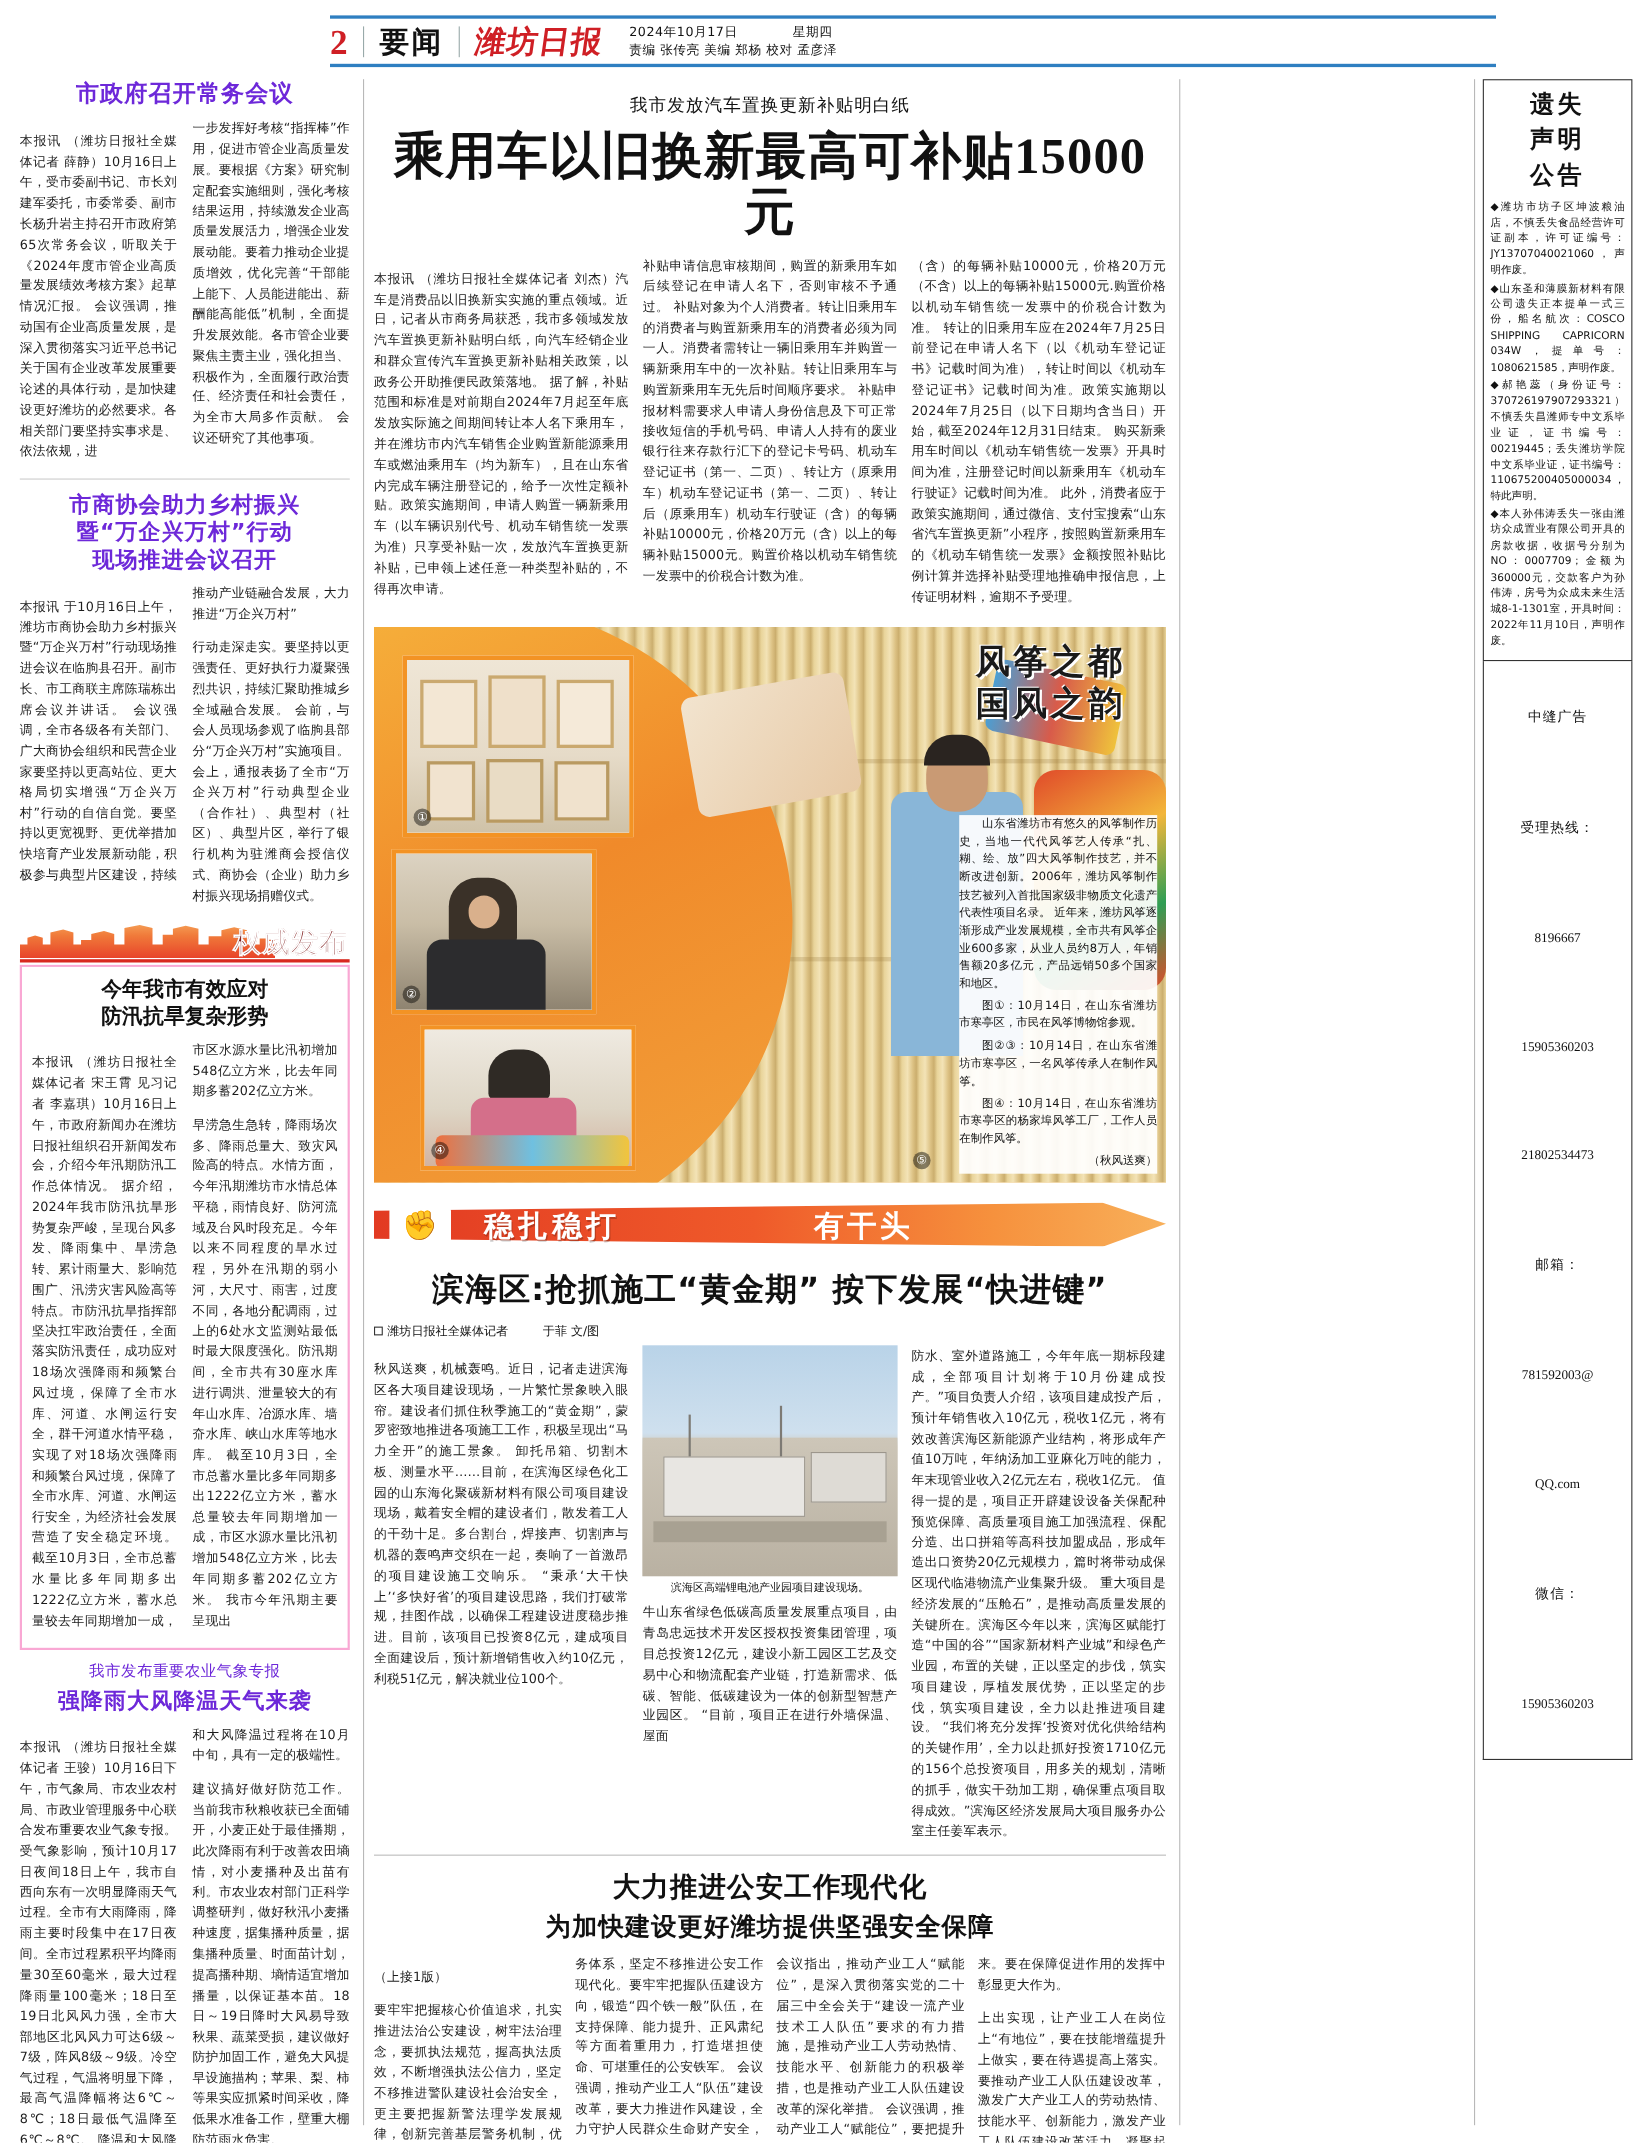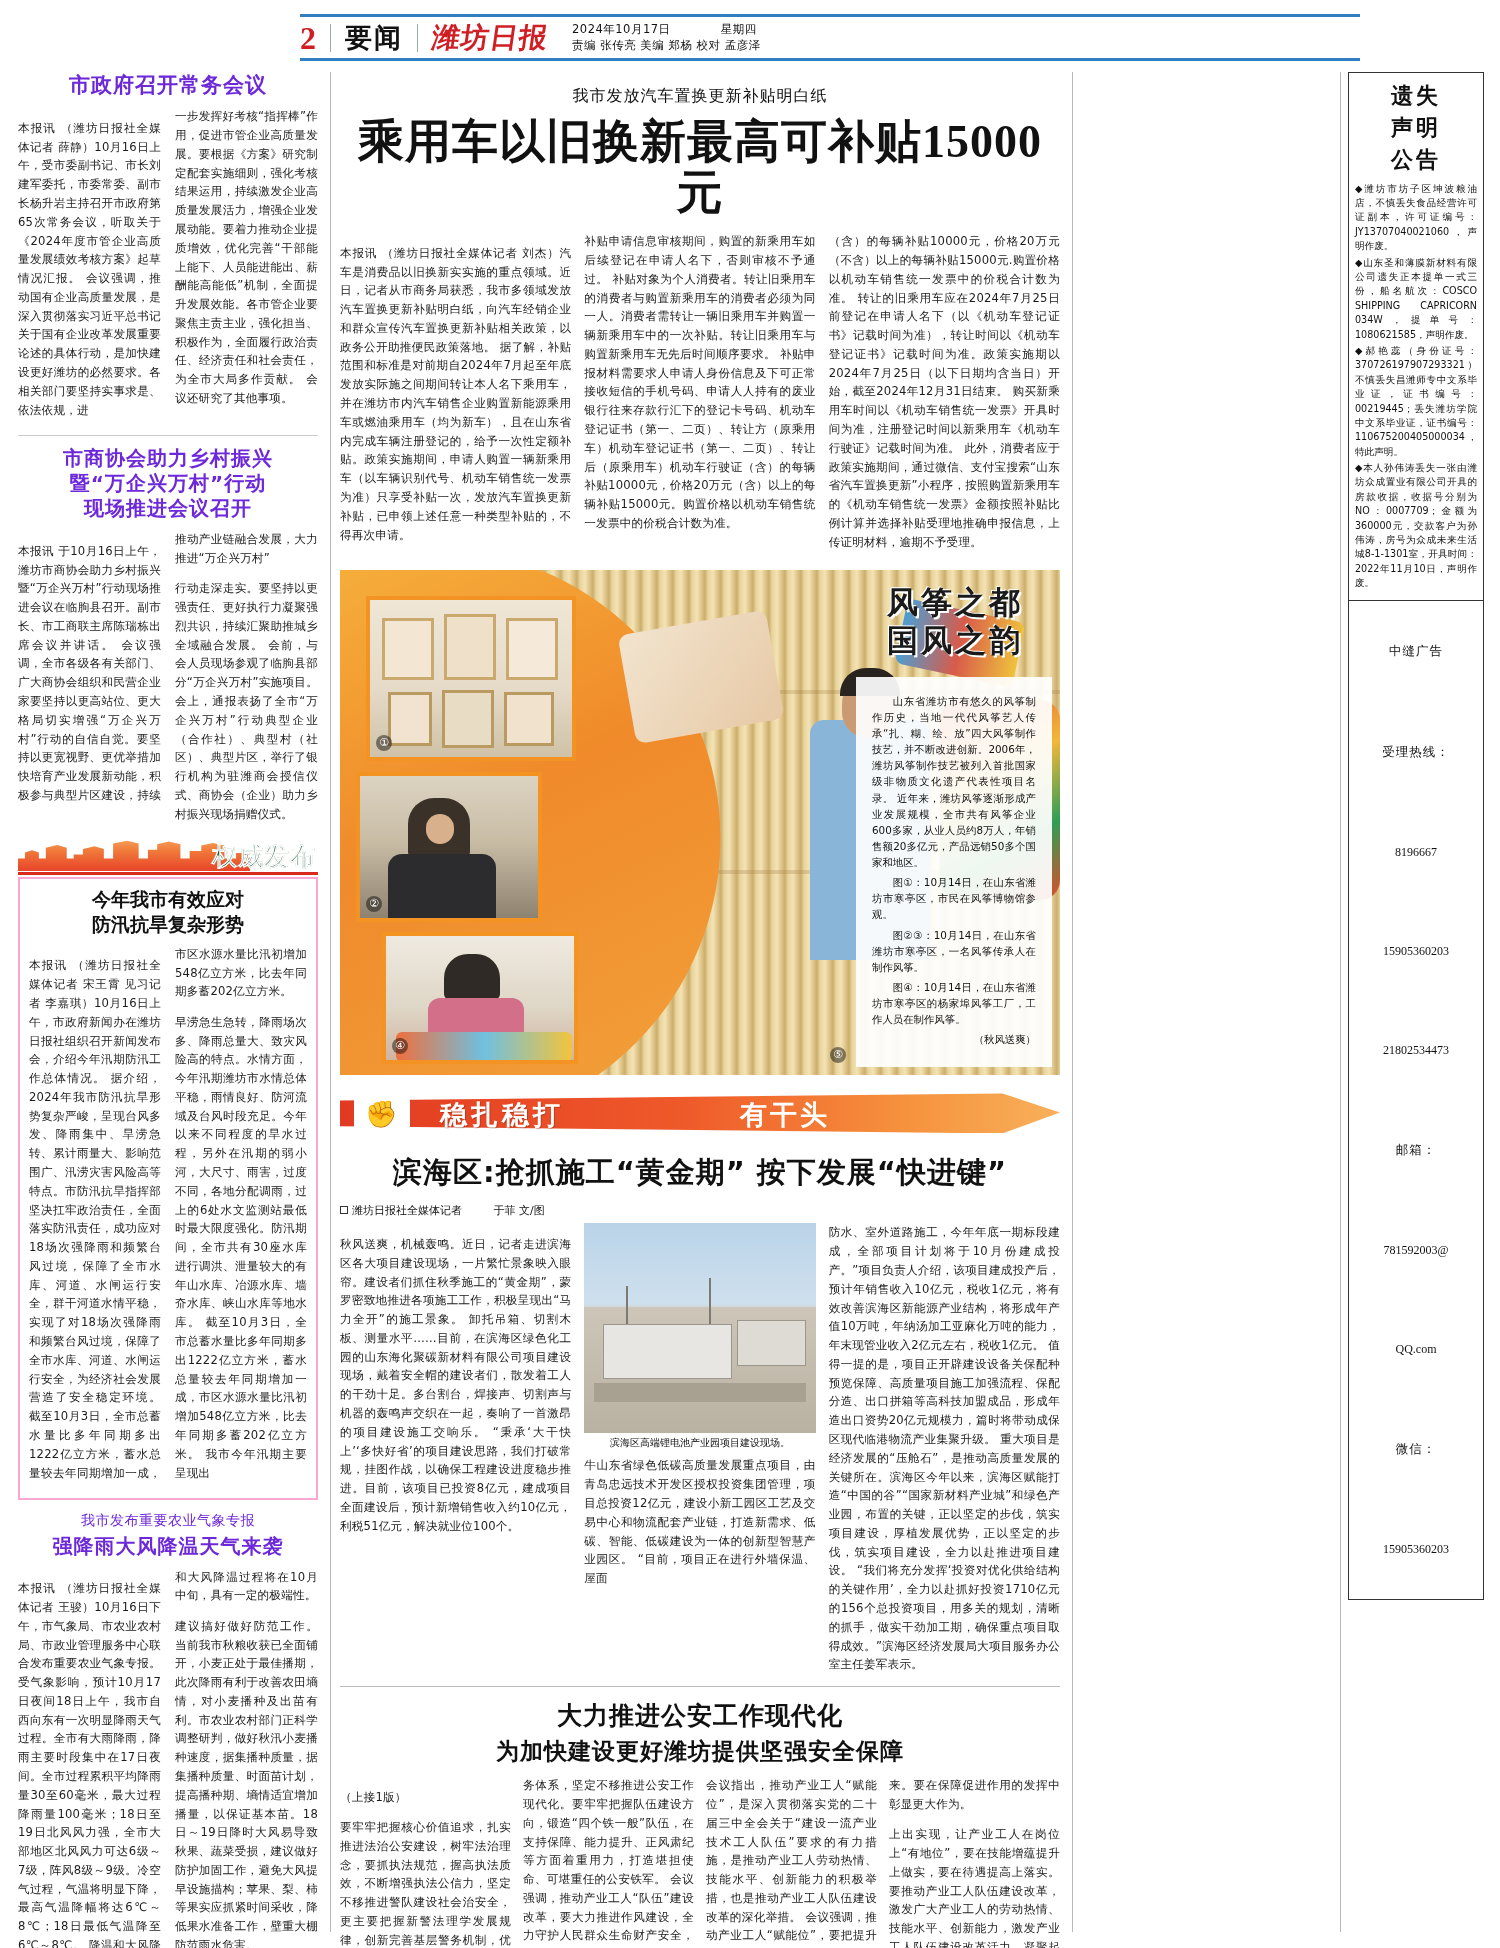--- a/index.html
+++ b/index.html
@@ -60,21 +60,21 @@
      clip-path: polygon(
        0% 100%, 0% 62%, 3% 62%, 3% 44%, 6% 38%, 9% 44%, 9% 62%, 12% 62%,
        12% 30%, 17% 22%, 21% 30%, 21% 62%, 24% 62%, 24% 50%, 28% 50%, 28% 34%,
        33% 26%, 37% 34%, 37% 62%, 41% 62%, 41% 18%, 47% 10%, 52% 18%, 52% 62%,
        56% 62%, 56% 36%, 60% 36%, 60% 20%, 65% 12%, 70% 20%, 70% 62%, 74% 62%,
        74% 40%, 79% 40%, 79% 24%, 84% 16%, 89% 24%, 89% 62%, 94% 62%, 94% 46%,
        100% 46%, 100% 100%);
   }
   .ab-base { position:absolute; left:0; bottom:2px; width:300px; height:3px; background:#d8291f; }
   .ab-word { position:absolute; right:2px; bottom:4px; font-family:"DejaVu Sans",sans-serif; font-weight:bold;
-             font-size:25px; color:#14532d; letter-spacing:1px; -webkit-text-stroke:0.5px #fff; }
+             font-size:25px; color:#7f1d1d; letter-spacing:1px; -webkit-text-stroke:0.5px #fff; }
 
   .authority-box { border:2px solid #f9a8d4; padding:8px 9px 10px 9px; }
   .authority-box .t { font-family:"DejaVu Sans",sans-serif; font-weight:bold; font-size:19px; text-align:center; line-height:1.3; }
 
   
   #center { position:absolute; left:340px; top:72px; width:720px; }
   .ctr-kicker { font-family:"DejaVu Sans",sans-serif; font-size:16px; text-align:center; letter-spacing:1px; margin-top:14px; }
   .ctr-head { font-family:"Liberation Serif","DejaVu Serif",serif; font-weight:bold; font-size:46px; text-align:center;
               letter-spacing:1px; margin-top:10px; line-height:1.1; }
 
@@ -88,22 +88,22 @@
   .swoosh { position:absolute; left:-40px; top:-30px; width:420px; height:580px;
             background:linear-gradient(160deg,#f6b23c 0%,#f08a2a 45%,#f2a13b 100%);
             border-radius:0 300px 300px 0 / 0 300px 300px 0; transform:rotate(-6deg); }
   .inset { position:absolute; border:4px solid #f39324; background:#fff; overflow:hidden; }
   .insetpic { position:absolute; inset:0; }
   .num-badge { position:absolute; font-family:"DejaVu Sans",sans-serif; font-size:11px; color:#fff;
                background:rgba(0,0,0,.45); border-radius:50%; width:16px; height:16px; line-height:16px; text-align:center; }
   .calli { position:absolute; right:10px; top:14px; width:190px; text-align:center; }
   .calli div { font-family:"DejaVu Sans",sans-serif; font-weight:bold; font-size:31px; color:#1a1a1a;
                line-height:1.22; text-shadow:2px 2px 0 #fff, -1px -1px 0 #fff; letter-spacing:3px; }
-  .photo-text { position:absolute; right:8px; bottom:8px; width:196px; font-size:10.4px; line-height:1.55;
-                text-align:justify; font-family:"DejaVu Sans",sans-serif; background:rgba(255,255,255,.92); padding:16px; }
+  .photo-text { position:absolute; right:8px; bottom:8px; width:180px; font-size:10.4px; line-height:1.55;
+                text-align:justify; font-family:"DejaVu Sans",sans-serif; background:rgba(255,255,255,.92); padding:0; }
   .photo-text p { margin:0 0 4px 0; text-indent:2em; }
   .photo-credit { text-align:right; font-style:normal; }
 
   
   .wz-banner { position:relative; width:720px; height:54px; margin-top:12px; }
   .wz-ribbon { position:absolute; left:0; top:6px; width:720px; height:40px;
      background:linear-gradient(90deg,#e23a22 0%,#ef5a2a 48%,#f6913d 78%, #f8b05a 100%);
      clip-path: polygon(0 18%, 92% 0%, 100% 48%, 92% 100%, 0 82%); }
   .wz-fist { position:absolute; left:14px; top:6px; width:56px; height:42px; background:#fff; border-radius:8px;
              display:flex; align-items:center; justify-content:center; color:#e23a22; font-size:26px; }

